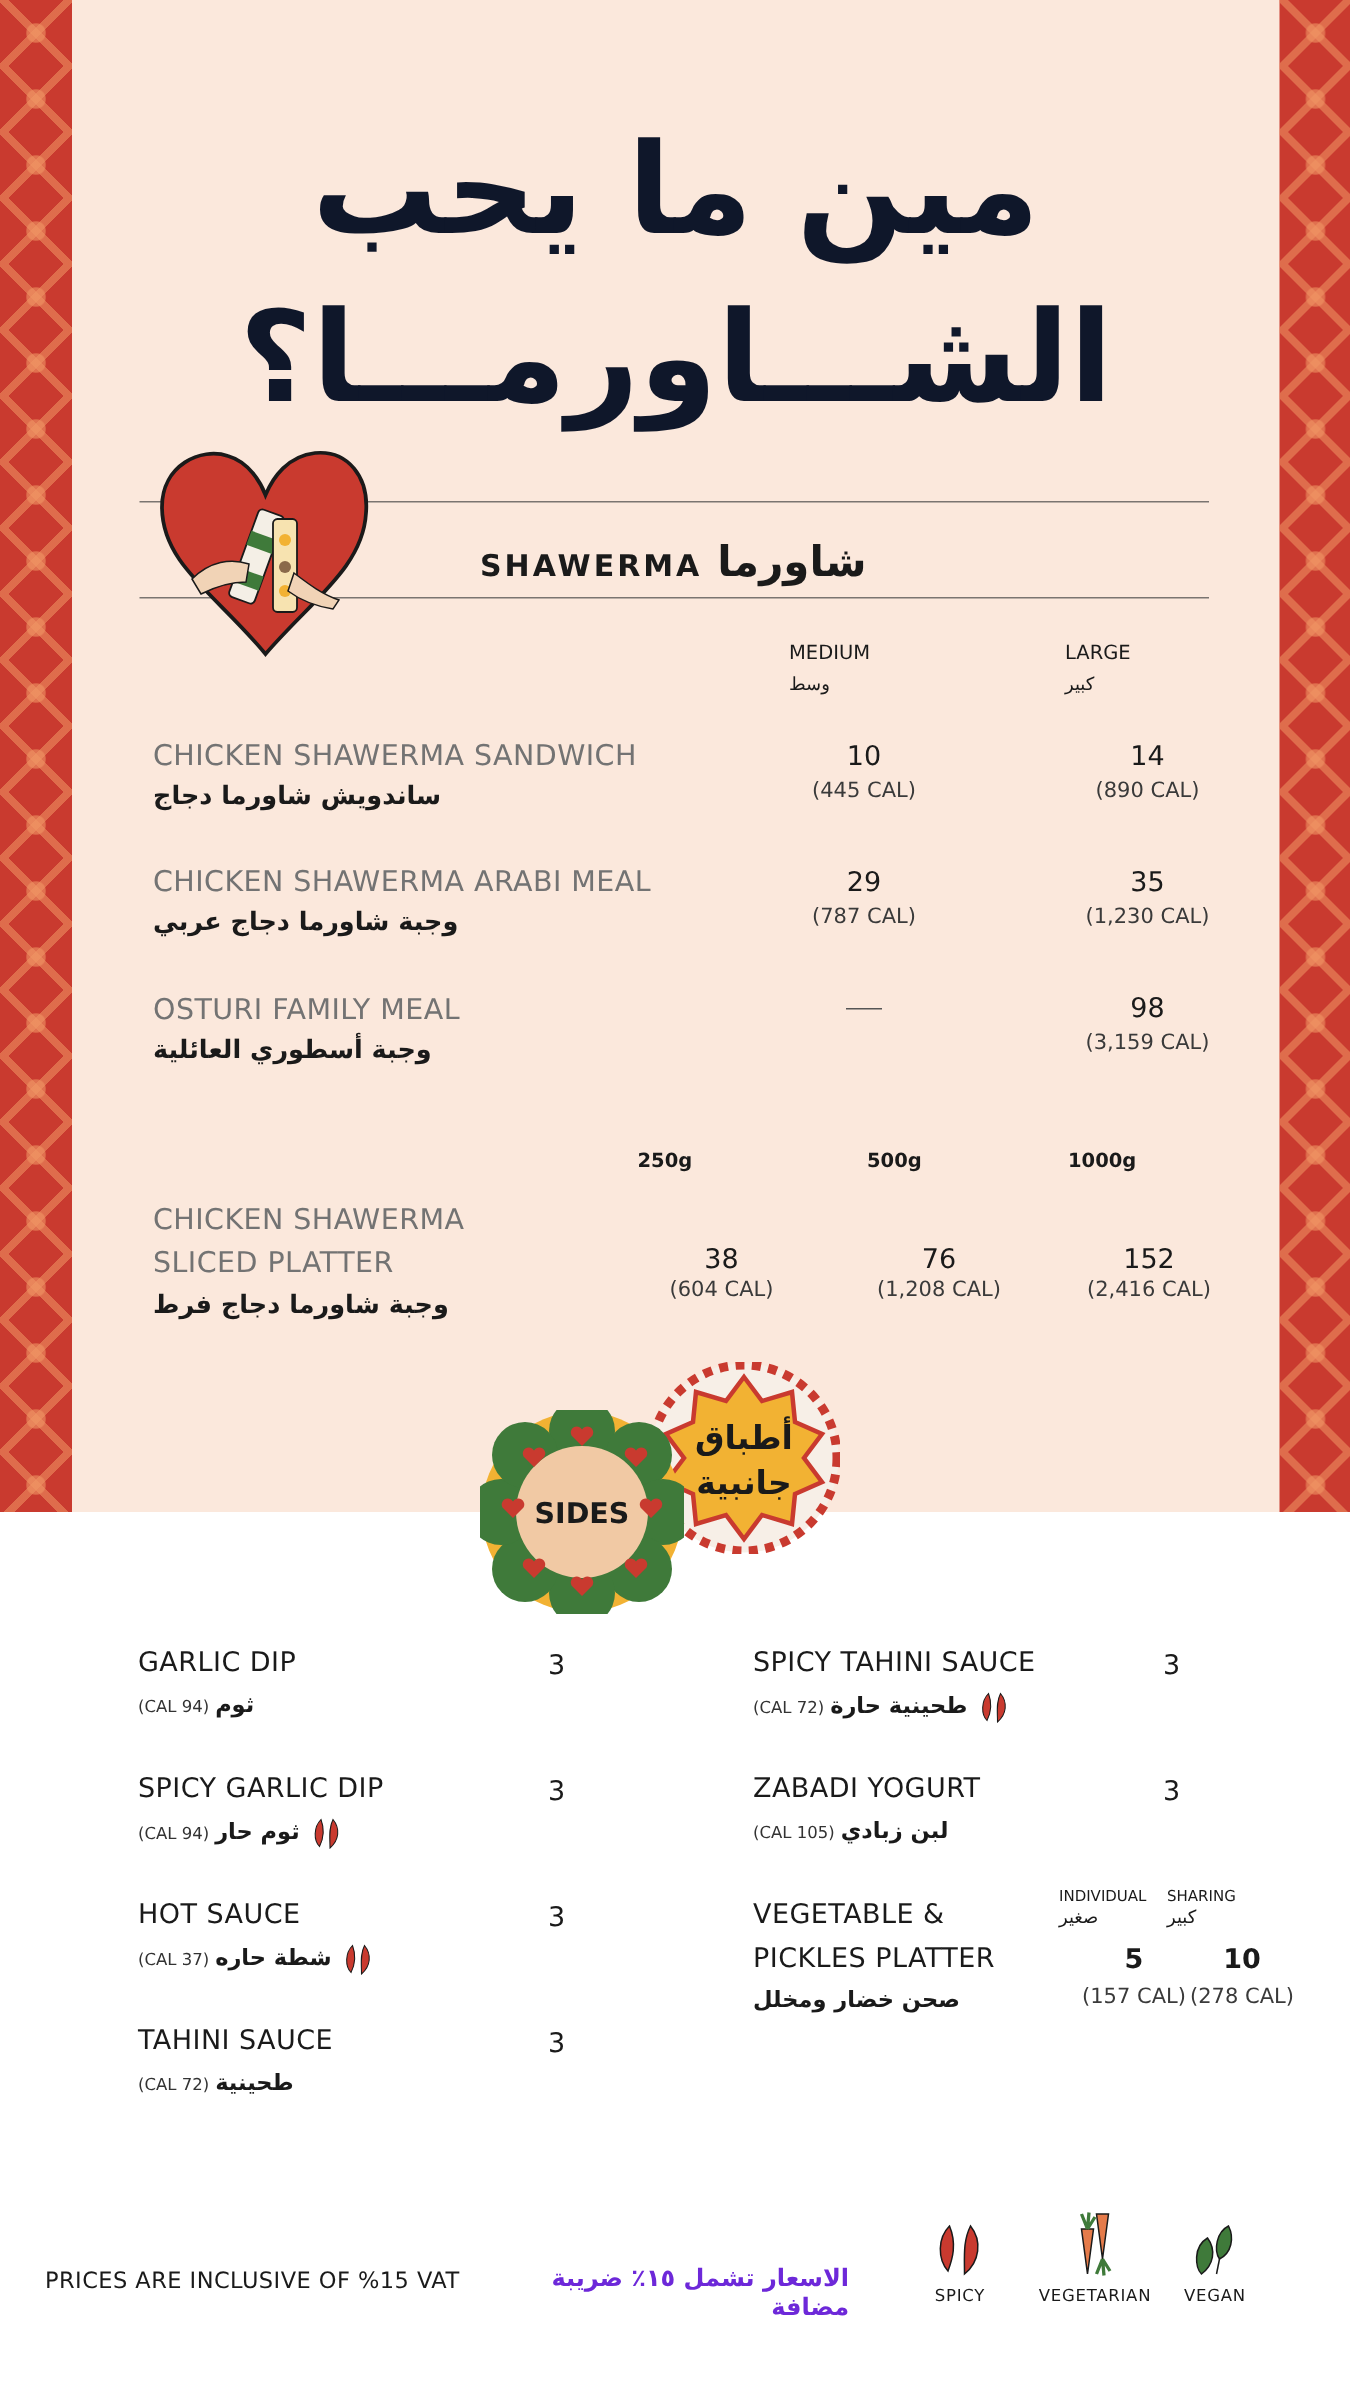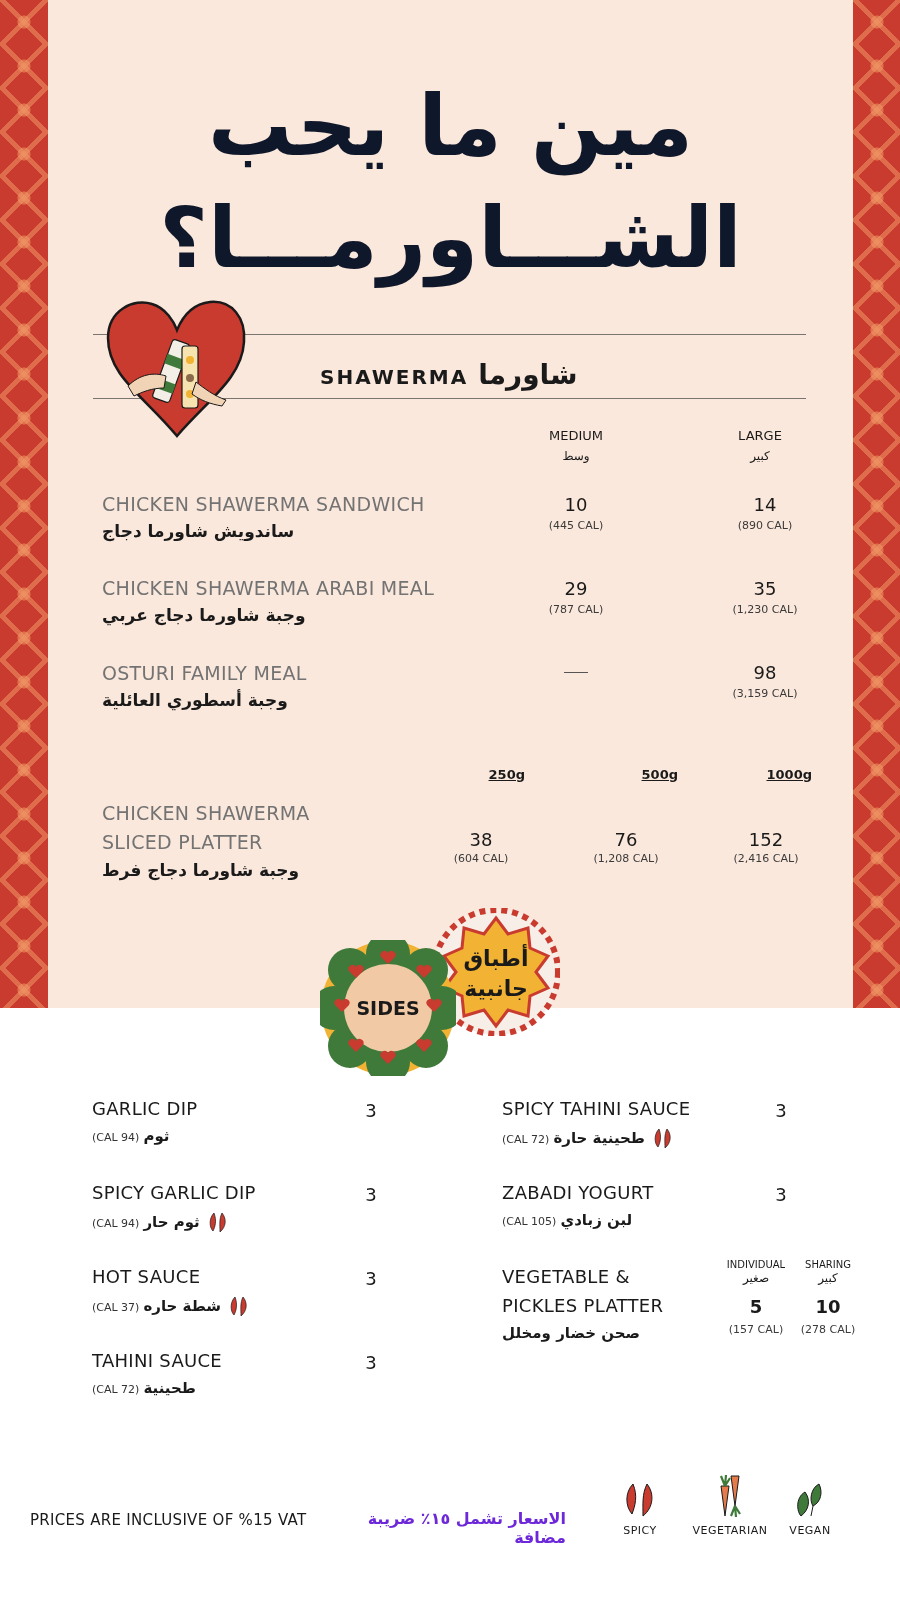--- a/index.html
+++ b/index.html
@@ -36,32 +36,32 @@
 
   .heart { position: absolute; left: 104px; top: 296px; width: 146px; height: 144px; }
 
   .section-title {
     position: absolute; left: 320px; top: 358px; width: 320px;
     font-weight: bold; letter-spacing: 2px; font-size: 20px; color: #1a1a1a;
   }
   .section-title .ar { margin-left: 10px; font-size: 28px; }
 
   .colhead {
-    position: absolute; text-align: center; width: 100px;
+    position: absolute; width: 100px;
     font-size: 13px; color: #1a1a1a;
   }
   .colhead .ar { display:block; font-size: 12px; margin-top: 6px; font-family: "DejaVu Serif", serif; }
 
   .item-en { position: absolute; left: 102px; font-size: 19px; letter-spacing: 0.3px; color:#737373; }
   .item-ar { position: absolute; left: 102px; font-size: 17px; font-weight: bold; direction: rtl; color:#1a1a1a; }
   .price { position: absolute; width: 100px; text-align: center; font-size: 18px; }
-  .cal { position: absolute; width: 110px; text-align: center; font-size: 11px; color: #3a3a3a; }
+  .cal { position: absolute; width: 110px; text-align: center; font-size: 14px; color: #3a3a3a; }
   .dash { position: absolute; width: 24px; height: 1px; background: #555; }
 
-  .weight { position: absolute; width: 100px; text-align: right; font-size: 13px; font-weight: bold; text-decoration: underline; }
+  .weight { position: absolute; width: 100px; text-align: left; font-size: 13px; font-weight: bold; }
 
   .badge-sides { position: absolute; left: 320px; top: 940px; width: 136px; height: 136px; }
   .badge-ar { position: absolute; left: 432px; top: 908px; width: 128px; height: 128px; }
 
   .side-name { position: absolute; font-size: 18px; letter-spacing: 0.3px; color:#1a1a1a; }
   .side-sub { position: absolute; font-size: 15px; font-weight: bold; color:#1a1a1a; white-space: nowrap; }
   .side-sub .c { font-size: 11px; font-weight: normal; color:#333; margin-right: 4px; }
   .side-price { position: absolute; font-size: 18px; width: 30px; text-align:center; }
 
   .chili { display:inline-block; vertical-align: middle; margin-left: 8px; }

